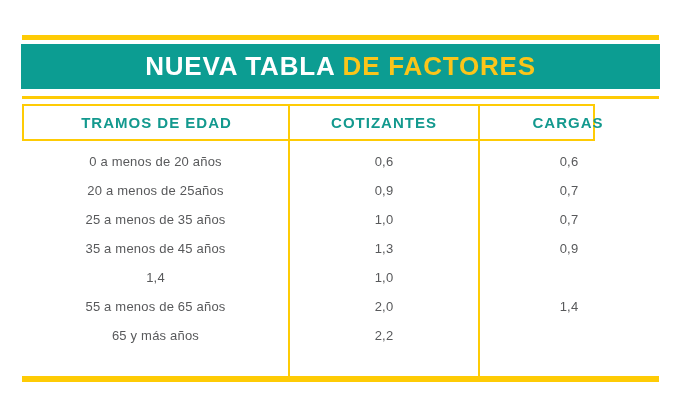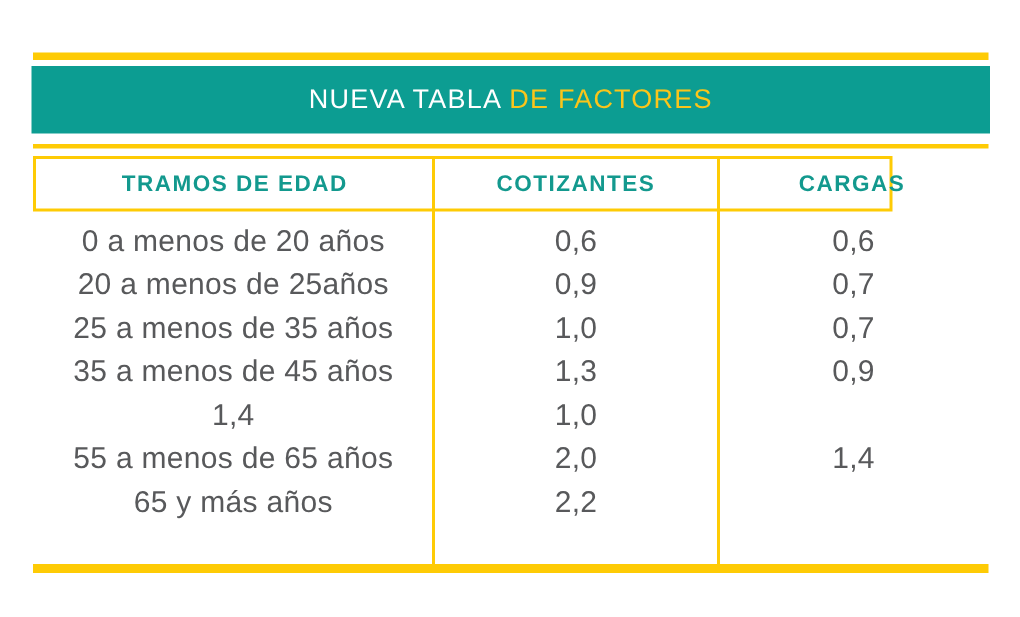--- a/index.html
+++ b/index.html
@@ -32,22 +32,22 @@
     left: 21px;
     top: 44px;
     width: 639px;
     height: 45px;
     background: #0c9d92;
     display: flex;
     align-items: center;
     justify-content: center;
   }
   .banner-title {
-    font-size: 18px;
-    font-weight: 400;
+    font-size: 26px;
+    font-weight: 700;
     letter-spacing: 0.8px;
     white-space: pre;
   }
   .banner-title .white-part  { color: #ffffff; }
   .banner-title .yellow-part { color: #fbc51a; }
 
   
   .table-area {
     position: absolute;
     left: 22px;
@@ -93,21 +93,21 @@
   }
   .body-row {
     display: grid;
     grid-template-columns: 267px 190px 180px;
     height: 29px;
     align-items: center;
   }
   .body-cell {
     text-align: center;
     color: #58595b;
-    font-size: 20px;
+    font-size: 13px;
     letter-spacing: 0.2px;
   }
 </style>
 </head>
 <body>
 
 <div class="canvas">
 
   <div class="rule top"></div>
 

